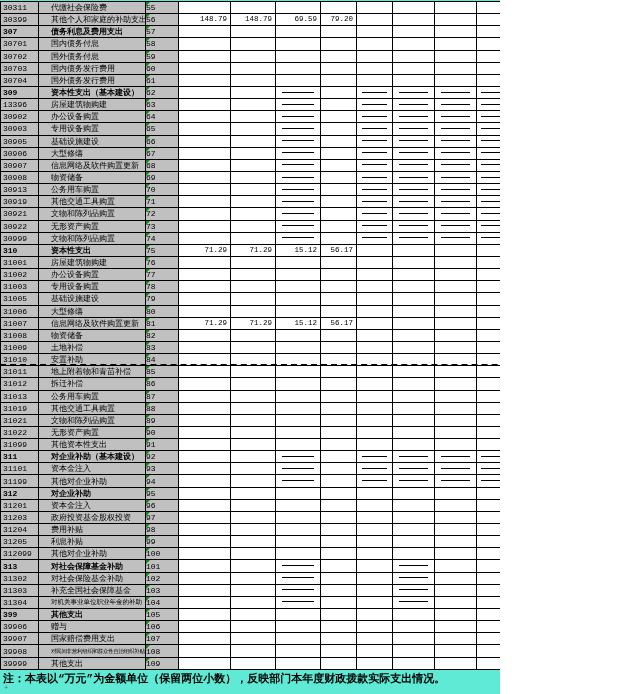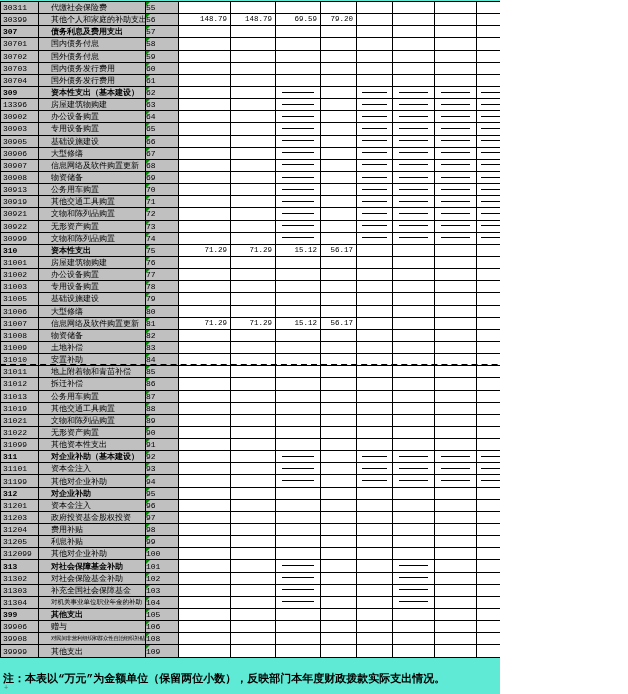--- a/index.html
+++ b/index.html
@@ -842,20 +842,35 @@
           <td class="num"></td>
           <td class="num"></td>
           <td class="num"></td>
           <td class="num"></td>
           <td class="num"></td>
           <td class="num"></td>
           <td class="num"></td>
           <td class="num"></td>
         </tr>
         <tr>
+          <td class="code">39907</td>
+          <td class="name">国家赔偿费用支出</td>
+          <td class="line">107</td>
+          <td class="num"></td>
+          <td class="num"></td>
+          <td class="num"></td>
+          <td class="num"></td>
+          <td class="num"></td>
+          <td class="num"></td>
+          <td class="num"></td>
+          <td class="num"></td>
+          <td class="num"></td>
+          <td class="num"></td>
+        </tr>
+        <tr>
           <td class="code">39908</td>
           <td class="name xsmall">对民间非营利组织和群众性自治组织补贴</td>
           <td class="line">108</td>
           <td class="num"></td>
           <td class="num"></td>
           <td class="num"></td>
           <td class="num"></td>
           <td class="num"></td>
           <td class="num"></td>
           <td class="num"></td>

